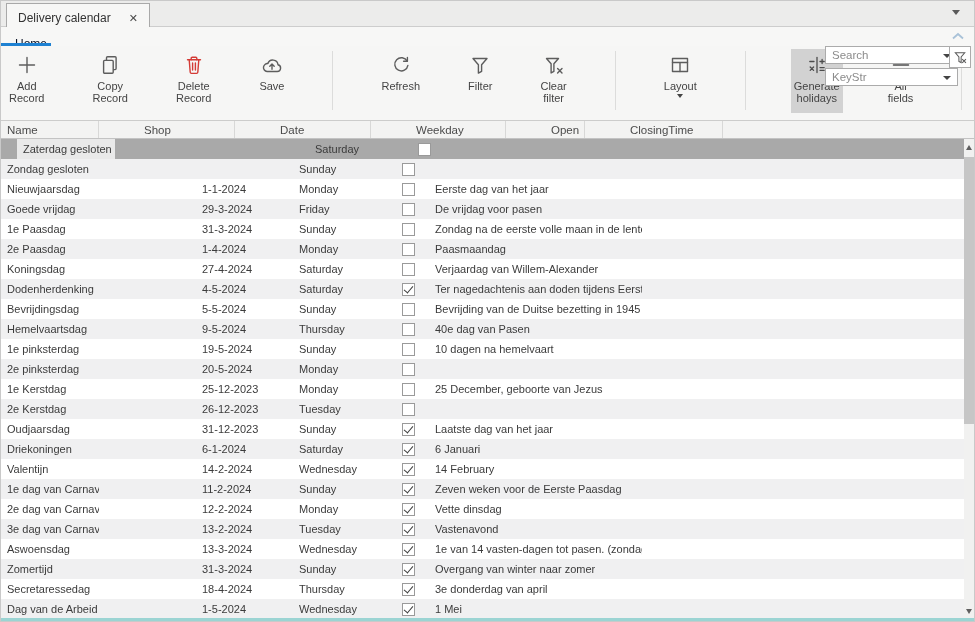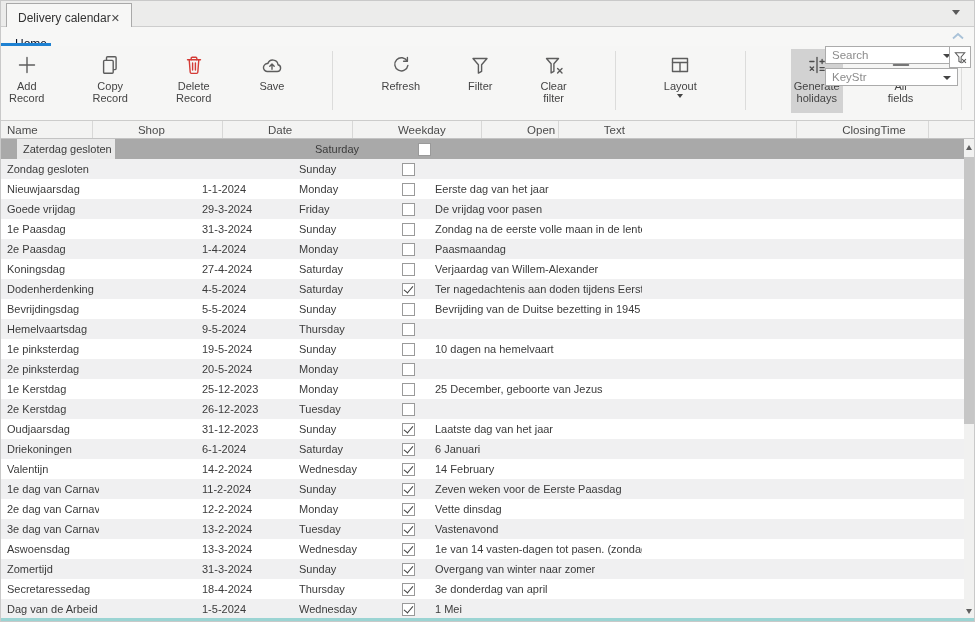--- a/index.html
+++ b/index.html
@@ -9,21 +9,21 @@
   .window{
     position:relative; width:975px; height:622px; background:#fff;
     border:1px solid #c9c9c9; overflow:hidden;
   }
 
   
   .tabstrip{ position:relative; height:26px; background:#ececeb; border-bottom:1px solid #cdcdcd; }
   .doc-tab{
     position:absolute; left:5px; top:2px; height:25px;
     background:#f7f7f6; border:1px solid #a9a9a9; border-bottom:none;
-    display:flex; align-items:center; padding:14px 11px;
+    display:flex; align-items:center; gap:18px; padding:14px 11px;
     font-size:12px; color:#333; cursor:default;
   }
   .doc-tab-close{ font-size:11px; color:#4a4a4a; }
   .win-menu{ position:absolute; right:14px; top:9px; width:0; height:0;
     border-left:4px solid transparent; border-right:4px solid transparent; border-top:5px solid #5a5a5a; }
 
   
   .ribbon-tabrow{ position:relative; height:19px; background:#f7f7f6; }
   .ribbon-tab{ position:absolute; left:14px; top:10px; font-size:12px; color:#0f172a; }
   .ribbon-underline{ position:absolute; left:0; bottom:0; width:50px; height:3px; background:var(--accent,#1e81d2); }
@@ -254,23 +254,20 @@
         </div>
         <div class="gh-cell col-date">
           <span>Date</span>
         </div>
         <div class="gh-cell col-weekday">
           <span>Weekday</span>
         </div>
         <div class="gh-cell col-open">
           <span>Open</span>
         </div>
-        <div class="gh-cell col-text">
-          <span>Text</span>
-        </div>
         <div class="gh-cell col-closing">
           <span>ClosingTime</span>
         </div>
         <div class="gh-cell col-filler">
           <span></span>
         </div>
       </div>
     <div class="grid-body" id="grid-body">
         <div class="g-row selected">
           <div class="g-cell col-name focus-cell">
@@ -497,20 +494,23 @@
           </div>
           <div class="g-cell col-date">
             <span>9-5-2024</span>
           </div>
           <div class="g-cell col-weekday">
             <span>Thursday</span>
           </div>
           <div class="g-cell col-open">
             <div class="cb"></div>
           </div>
+          <div class="g-cell col-text">
+            <span>40e dag van Pasen</span>
+          </div>
           <div class="g-cell col-closing">
             <span></span>
           </div>
           <div class="g-cell col-filler"></div>
         </div>
         <div class="g-row">
           <div class="g-cell col-name">
             <span>1e pinksterdag</span>
           </div>
           <div class="g-cell col-shop">

